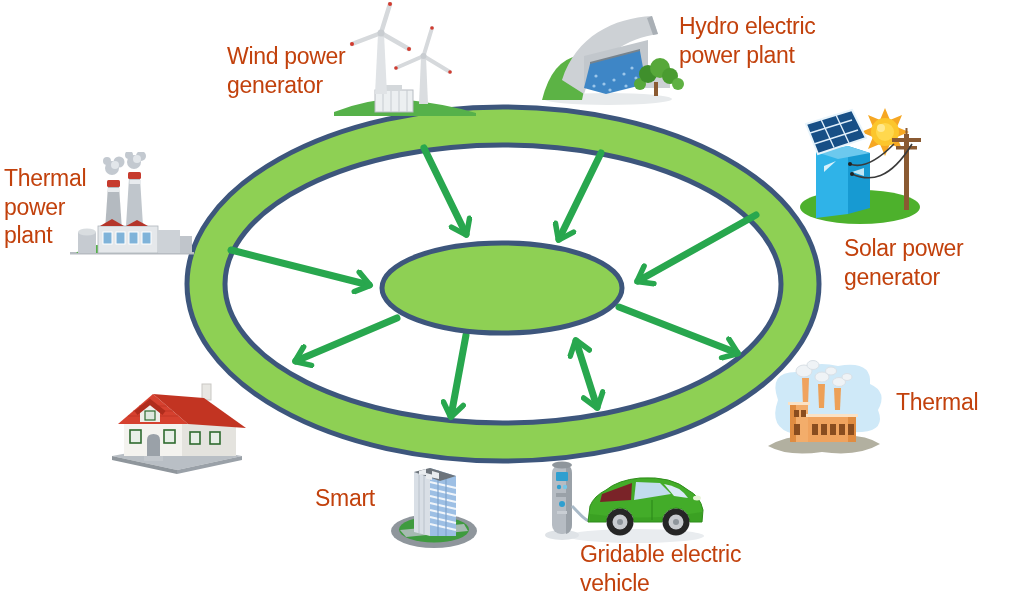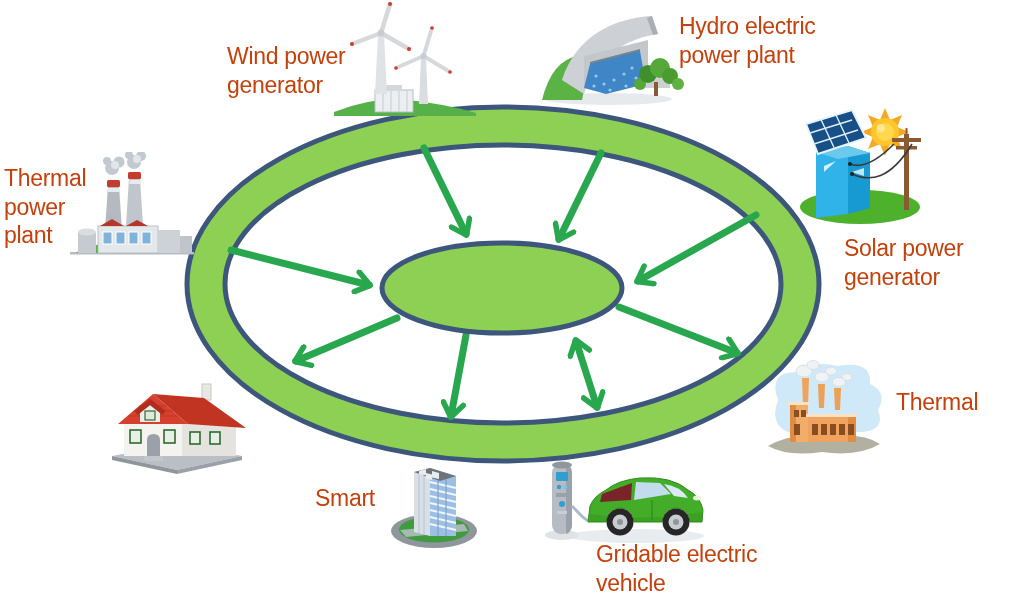--- a/index.html
+++ b/index.html
@@ -267,16 +267,16 @@
 generator</div>
   <div class="label" style="left:679px;top:12px">Hydro electric
 power plant</div>
   <div class="label" style="left:4px;top:164px">Thermal
 power
 plant</div>
   <div class="label" style="left:844px;top:234px">Solar power
 generator</div>
   <div class="label" style="left:896px;top:388px">Thermal</div>
   <div class="label" style="left:315px;top:484px">Smart</div>
-  <div class="label" style="left:596px;top:540px">Gridable electric
+  <div class="label" style="left:580px;top:540px">Gridable electric
 vehicle</div>
 
 </div>
 
 </body></html>

